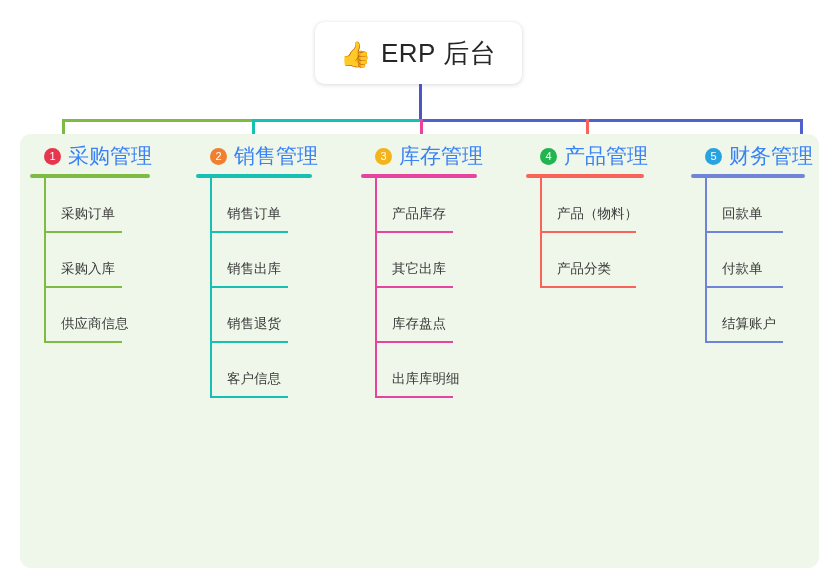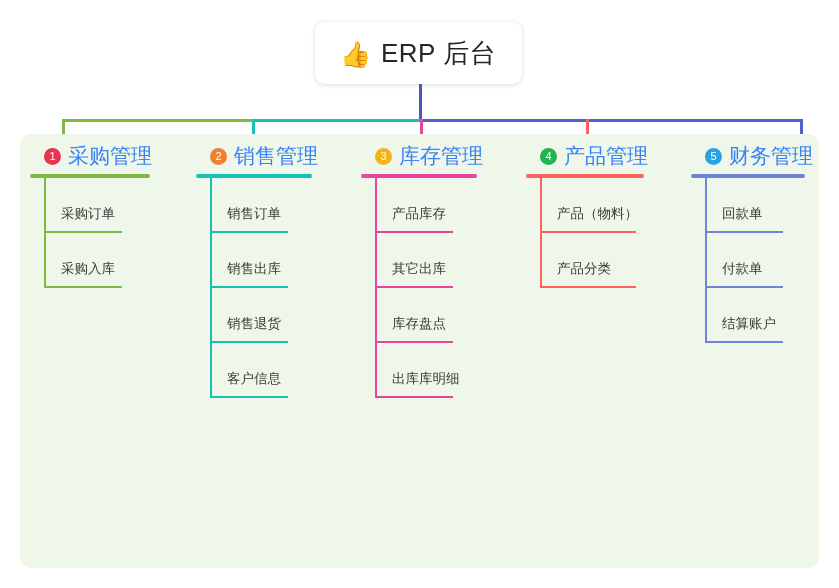--- a/index.html
+++ b/index.html
@@ -168,20 +168,25 @@
           <div class="leaf">
             <span class="spine" style="background: rgb(125, 187, 66);"></span>
             <span class="rail" style="background: rgb(125, 187, 66); width: 78px;"></span>
             <span class="leaf-label">采购订单</span>
           </div>
           <div class="leaf">
             <span class="spine" style="background: rgb(125, 187, 66);"></span>
             <span class="rail" style="background: rgb(125, 187, 66); width: 78px;"></span>
             <span class="leaf-label">采购入库</span>
           </div>
+          <div class="leaf">
+            <span class="spine" style="background: rgb(125, 187, 66);"></span>
+            <span class="rail" style="background: rgb(125, 187, 66); width: 78px;"></span>
+            <span class="leaf-label">供应商信息</span>
+          </div>
         </div>
       </div>
       <div class="column" style="left: 196px; width: 150px;">
         <div class="col-head">
           <span class="badge" style="background: rgb(240, 128, 48);">2</span>
           <span class="col-title">销售管理</span>
         </div>
         <div class="col-underline" style="width: 116px; background: rgb(24, 192, 180);"></div>
         <div class="leaves">
           <div class="leaf">

